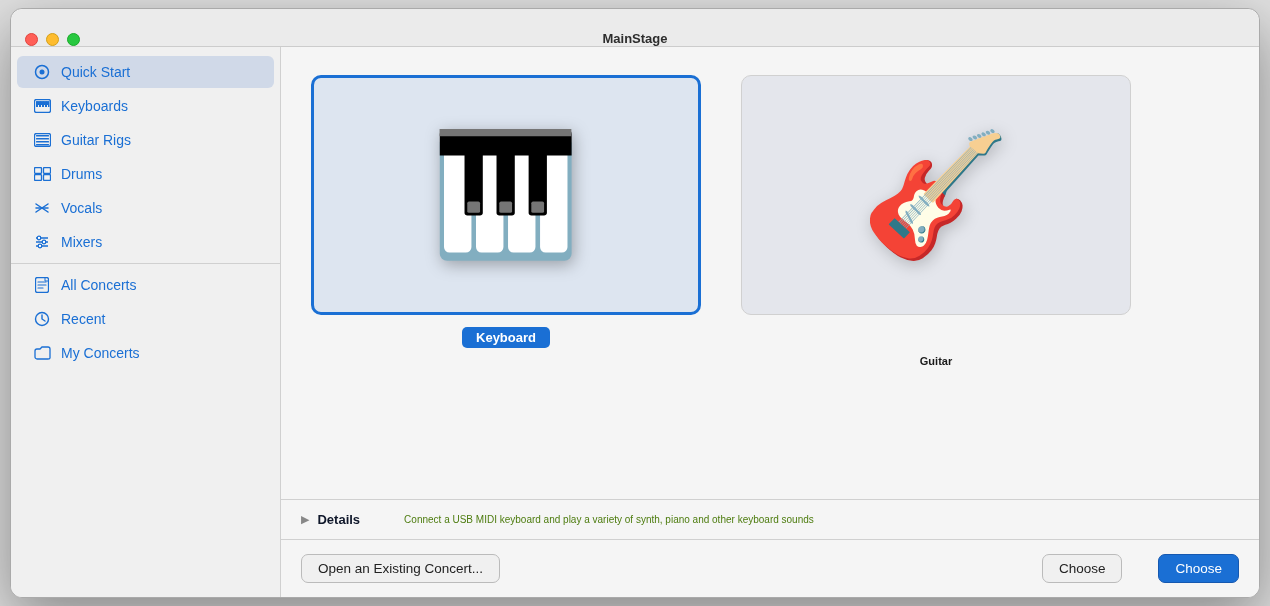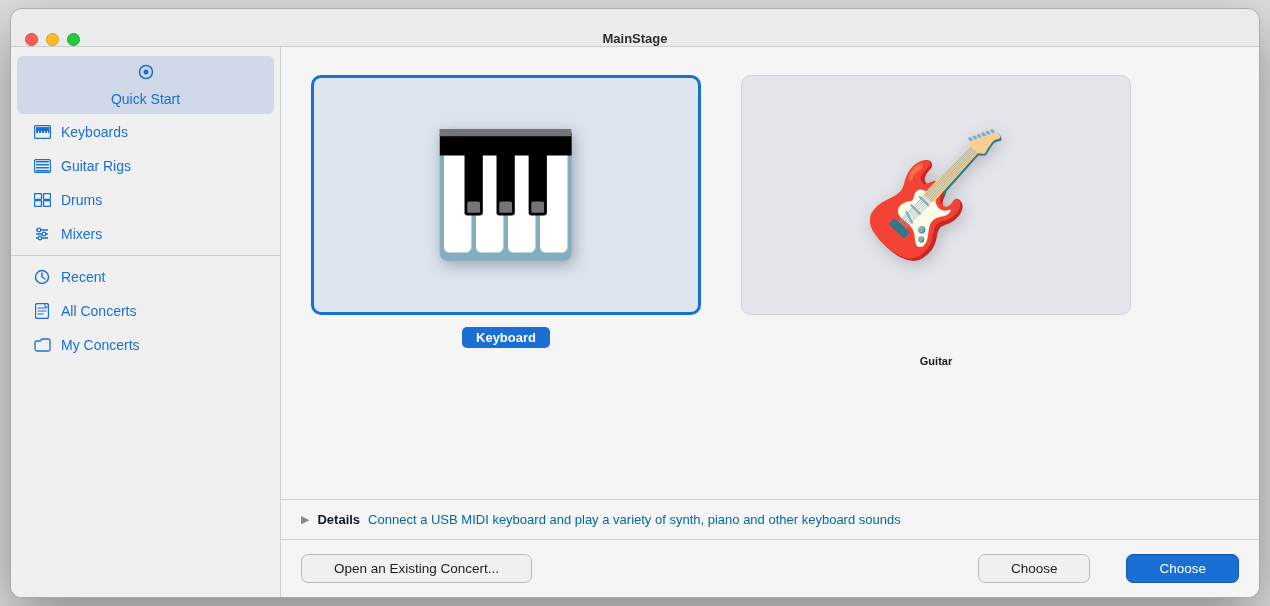--- a/index.html
+++ b/index.html
@@ -72,21 +72,20 @@
       padding: 7px 16px;
       cursor: pointer;
       border-radius: 6px;
       margin: 1px 6px;
       gap: 10px;
       font-size: 14px;
       color: #1a6fd4;
     }
     .sidebar-item.active {
       background: #d0d9e8;
-      flex-direction: column;
     }
     .sidebar-item-label {
       color: #1a6fd4;
       font-size: 14px;
     }
     .sidebar-icon {
       width: 18px;
       height: 18px;
       flex-shrink: 0;
       display: flex;
@@ -163,38 +162,39 @@
     .details-chevron {
       color: #888;
       font-size: 11px;
     }
     .details-label {
       font-weight: 700;
       font-size: 13px;
       color: #0f172a;
     }
     .details-text {
-      font-size: 13px;
-      color: #0369a1;
+      font-size: 10px;
+      color: #4d7c0f;
+      margin-left: 36px;
     }
     .bottom-bar {
       padding: 14px 20px;
       background: #f5f5f5;
       border-top: 1px solid #d0d0d0;
       display: flex;
       align-items: center;
       justify-content: space-between;
     }
     .bottom-right {
       display: flex;
       gap: 12px;
       align-items: center;
     }
     .btn {
-      padding: 6px 32px;
+      padding: 6px 16px;
       border-radius: 7px;
       font-size: 13.5px;
       cursor: pointer;
       border: 1px solid #bbb;
       background: #f0f0f0;
       color: #222;
       font-family: inherit;
     }
     .btn-primary {
       background: #1a6fd4;
@@ -278,52 +278,62 @@
             <rect x="0.5" y="0.5" width="7" height="6" rx="1" stroke="#1a6fd4" stroke-width="1.3"></rect>
             <rect x="9.5" y="0.5" width="7" height="6" rx="1" stroke="#1a6fd4" stroke-width="1.3"></rect>
             <rect x="0.5" y="7.5" width="7" height="6" rx="1" stroke="#1a6fd4" stroke-width="1.3"></rect>
             <rect x="9.5" y="7.5" width="7" height="6" rx="1" stroke="#1a6fd4" stroke-width="1.3"></rect>
           </svg>
         </span>
         <span class="sidebar-item-label">Drums</span>
       </div>
       <div class="sidebar-item">
         <span class="sidebar-icon">
+          <svg width="16" height="16" viewBox="0 0 16 16" fill="none">
+            <line x1="2" y1="4" x2="14" y2="12" stroke="#1a6fd4" stroke-width="1.5" stroke-linecap="round"></line>
+            <line x1="2" y1="8" x2="14" y2="8" stroke="#1a6fd4" stroke-width="1.5" stroke-linecap="round"></line>
+            <line x1="2" y1="12" x2="14" y2="4" stroke="#1a6fd4" stroke-width="1.5" stroke-linecap="round"></line>
+          </svg>
+        </span>
+        <span class="sidebar-item-label">Vocals</span>
+      </div>
+      <div class="sidebar-item">
+        <span class="sidebar-icon">
           <svg width="16" height="14" viewBox="0 0 16 14" fill="none">
             <line x1="2" y1="3" x2="14" y2="3" stroke="#1a6fd4" stroke-width="1.3"></line>
             <circle cx="5" cy="3" r="1.8" fill="white" stroke="#1a6fd4" stroke-width="1.3"></circle>
             <line x1="2" y1="7" x2="14" y2="7" stroke="#1a6fd4" stroke-width="1.3"></line>
             <circle cx="10" cy="7" r="1.8" fill="white" stroke="#1a6fd4" stroke-width="1.3"></circle>
             <line x1="2" y1="11" x2="14" y2="11" stroke="#1a6fd4" stroke-width="1.3"></line>
             <circle cx="6" cy="11" r="1.8" fill="white" stroke="#1a6fd4" stroke-width="1.3"></circle>
           </svg>
         </span>
         <span class="sidebar-item-label">Mixers</span>
       </div>
 
       <div class="divider"></div>
 
       <div class="sidebar-item">
         <span class="sidebar-icon">
-          <svg width="16" height="16" viewBox="0 0 16 16" fill="none">
-            <circle cx="8" cy="8" r="6.5" stroke="#1a6fd4" stroke-width="1.4"></circle>
-            <polyline points="8,4 8,8 11,10" stroke="#1a6fd4" stroke-width="1.4" stroke-linecap="round" fill="none"></polyline>
-          </svg>
-        </span>
-        <span class="sidebar-item-label">Recent</span>
-      </div>
-      <div class="sidebar-item">
-        <span class="sidebar-icon">
           <svg width="14" height="16" viewBox="0 0 14 16" fill="none">
             <rect x="0.5" y="0.5" width="13" height="15" rx="2" stroke="#1a6fd4" stroke-width="1.3"></rect>
             <path d="M3 5L11 5M3 8L11 8M3 11L8 11" stroke="#1a6fd4" stroke-width="1.2" stroke-linecap="round"></path>
             <path d="M10 0.5L10 4H14" stroke="#1a6fd4" stroke-width="1" fill="none"></path>
           </svg>
         </span>
         <span class="sidebar-item-label">All Concerts</span>
+      </div>
+      <div class="sidebar-item">
+        <span class="sidebar-icon">
+          <svg width="16" height="16" viewBox="0 0 16 16" fill="none">
+            <circle cx="8" cy="8" r="6.5" stroke="#1a6fd4" stroke-width="1.4"></circle>
+            <polyline points="8,4 8,8 11,10" stroke="#1a6fd4" stroke-width="1.4" stroke-linecap="round" fill="none"></polyline>
+          </svg>
+        </span>
+        <span class="sidebar-item-label">Recent</span>
       </div>
       <div class="sidebar-item">
         <span class="sidebar-icon">
           <svg width="17" height="14" viewBox="0 0 17 14" fill="none">
             <path d="M1 5C1 4 2 3 3 3H6L8 1H14C15 1 16 2 16 3V12C16 13 15 13 14 13H3C2 13 1 12 1 11V5Z" stroke="#1a6fd4" stroke-width="1.3" fill="none"></path>
           </svg>
         </span>
         <span class="sidebar-item-label">My Concerts</span>
       </div>
     </div>

